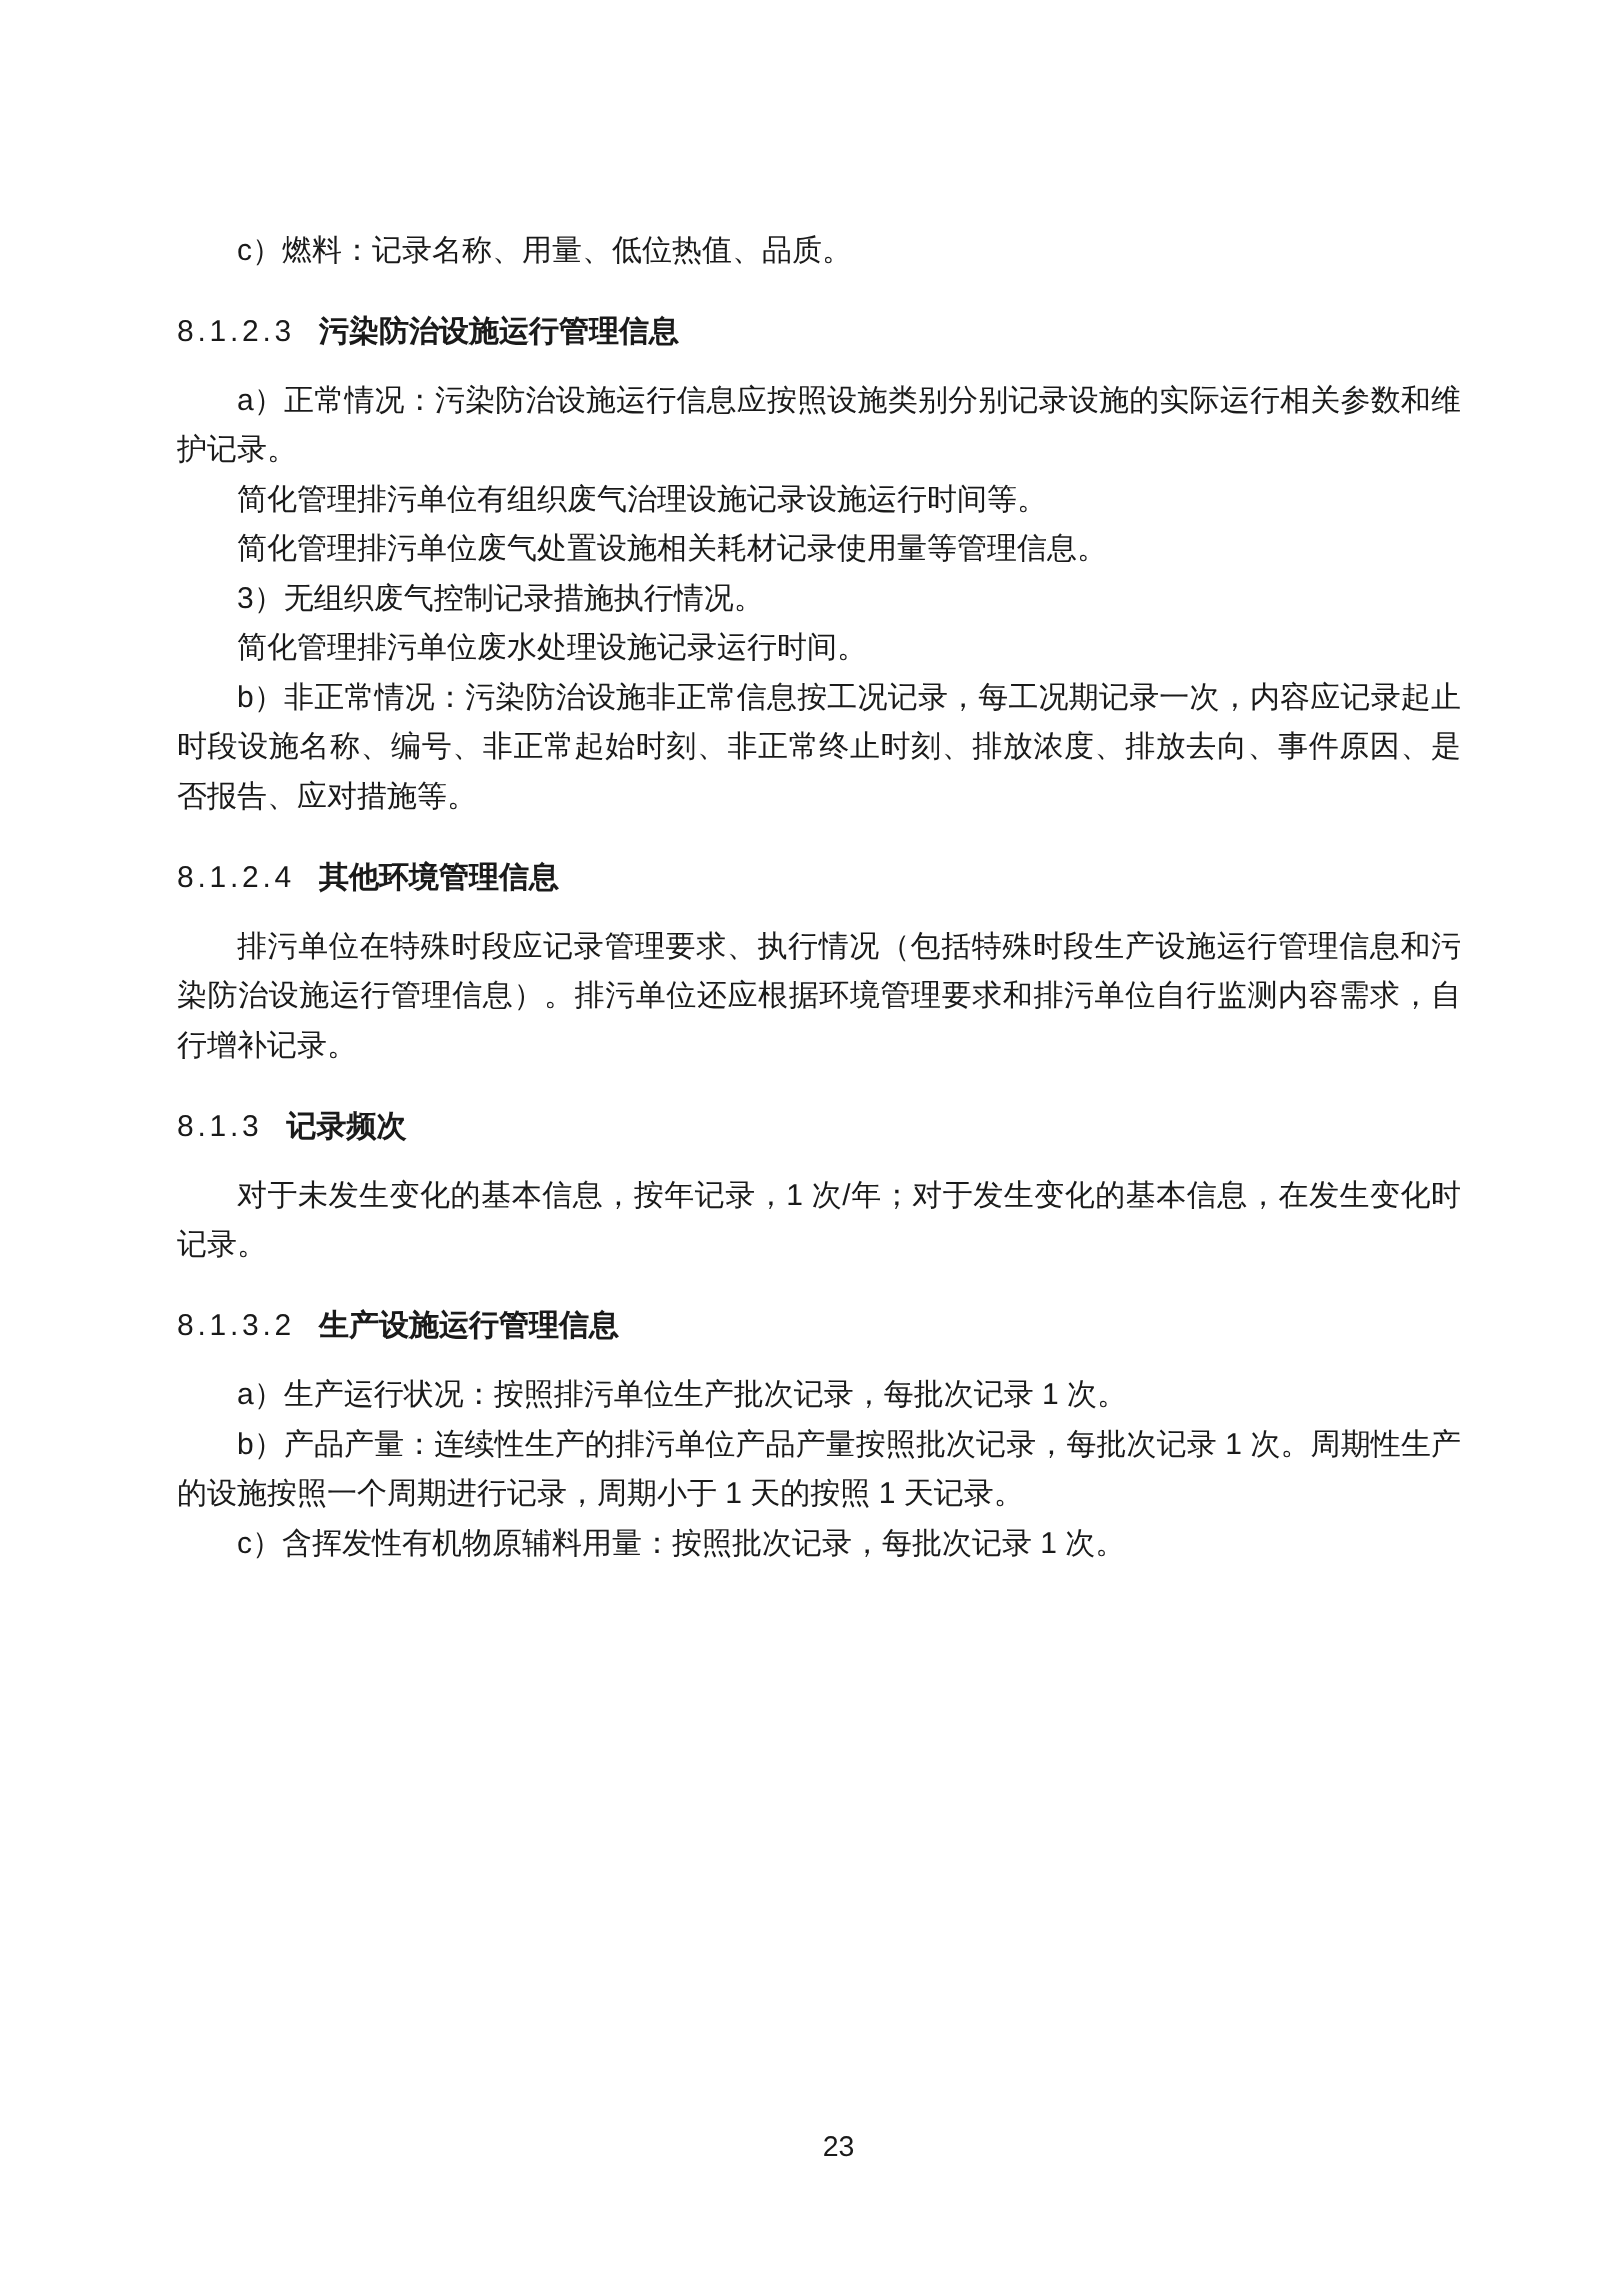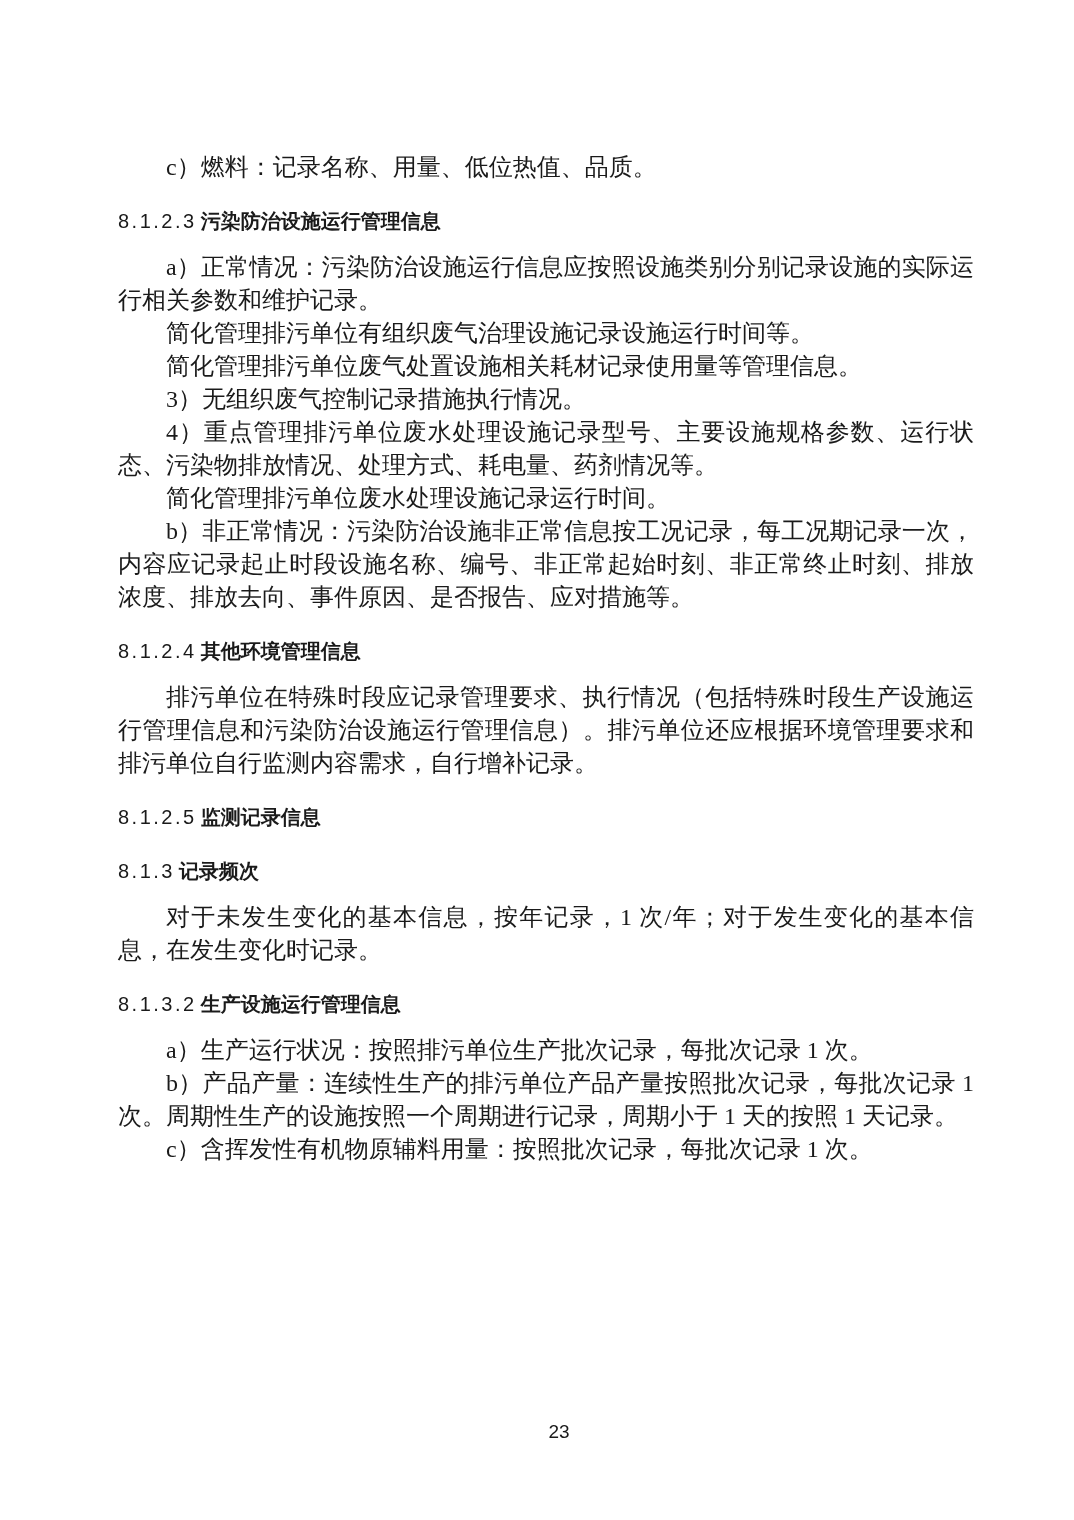--- a/index.html
+++ b/index.html
@@ -16,39 +16,39 @@
     color: #1a1a1a;
   }
   .content {
     position: absolute;
     top: 151px;
     left: 118px;
     right: 100px;
   }
   .para {
     margin: 0;
-    font-family: Liberation Serif, serif;
-    font-size: 24px;
+    font-family: Liberation Sans, sans-serif;
+    font-size: 20px;
     line-height: 33px;
     text-align: justify;
     text-indent: 2em;
     word-break: break-all;
   }
   h2.heading {
     margin: 21px 0 13px 0;
     font-family: "Liberation Sans", "DejaVu Sans", sans-serif;
     font-size: 20px;
     line-height: 33px;
     font-weight: 700;
     text-indent: 0;
   }
   h2.heading .h-num {
     font-weight: 400;
     letter-spacing: 2.5px;
-    margin-right: 4px;
+    margin-right: 16px;
   }
   .footer {
     position: absolute;
     top: 1420px;
     left: 0;
     right: 0;
     text-align: center;
     font-family: "Liberation Sans", "DejaVu Sans", sans-serif;
     font-size: 19px;
     line-height: 24px;
@@ -60,26 +60,24 @@
 <body>
 
 <div class="page" style="color: rgb(26, 26, 26); background: rgb(255, 255, 255);">
   <main class="content" id="content">
       <p class="para">c）燃料：记录名称、用量、低位热值、品质。</p>
       <h2 class="heading"><span class="h-num">8.1.2.3</span><span class="h-title">污染防治设施运行管理信息</span></h2>
       <p class="para">a）正常情况：污染防治设施运行信息应按照设施类别分别记录设施的实际运行相关参数和维护记录。</p>
       <p class="para">简化管理排污单位有组织废气治理设施记录设施运行时间等。</p>
       <p class="para">简化管理排污单位废气处置设施相关耗材记录使用量等管理信息。</p>
       <p class="para">3）无组织废气控制记录措施执行情况。</p>
-      <p class="para">4）重点管理排污单位废水处理设施记录型号、主要设施规格参数、运行状态、污染物排放情况、处理方式、耗电量、药剂情况等。</p>
       <p class="para">简化管理排污单位废水处理设施记录运行时间。</p>
       <p class="para">b）非正常情况：污染防治设施非正常信息按工况记录，每工况期记录一次，内容应记录起止时段设施名称、编号、非正常起始时刻、非正常终止时刻、排放浓度、排放去向、事件原因、是否报告、应对措施等。</p>
       <h2 class="heading"><span class="h-num">8.1.2.4</span><span class="h-title">其他环境管理信息</span></h2>
       <p class="para">排污单位在特殊时段应记录管理要求、执行情况（包括特殊时段生产设施运行管理信息和污染防治设施运行管理信息）。排污单位还应根据环境管理要求和排污单位自行监测内容需求，自行增补记录。</p>
-      <h2 class="heading"><span class="h-num">8.1.2.5</span><span class="h-title">监测记录信息</span></h2>
       <h2 class="heading"><span class="h-num">8.1.3</span><span class="h-title">记录频次</span></h2>
       <p class="para">对于未发生变化的基本信息，按年记录，1 次/年；对于发生变化的基本信息，在发生变化时记录。</p>
       <h2 class="heading"><span class="h-num">8.1.3.2</span><span class="h-title">生产设施运行管理信息</span></h2>
       <p class="para">a）生产运行状况：按照排污单位生产批次记录，每批次记录 1 次。</p>
       <p class="para">b）产品产量：连续性生产的排污单位产品产量按照批次记录，每批次记录 1 次。周期性生产的设施按照一个周期进行记录，周期小于 1 天的按照 1 天记录。</p>
       <p class="para">c）含挥发性有机物原辅料用量：按照批次记录，每批次记录 1 次。</p>
     </main>
   <footer class="footer">
     <span>23</span>
   </footer>

